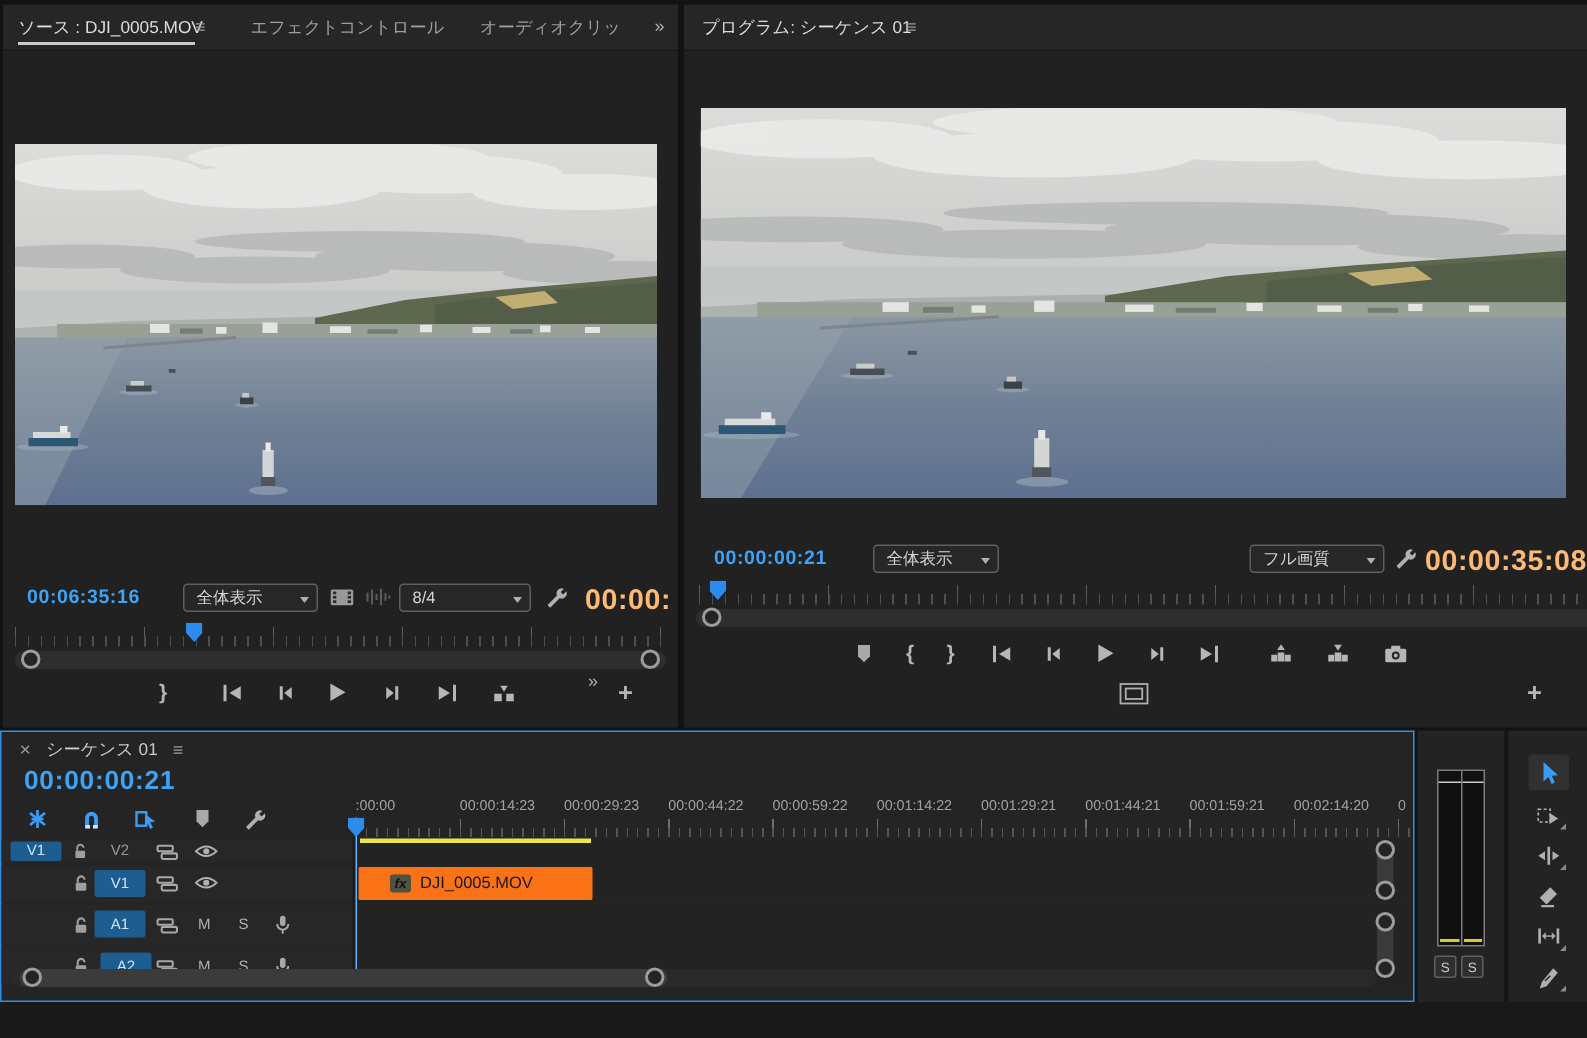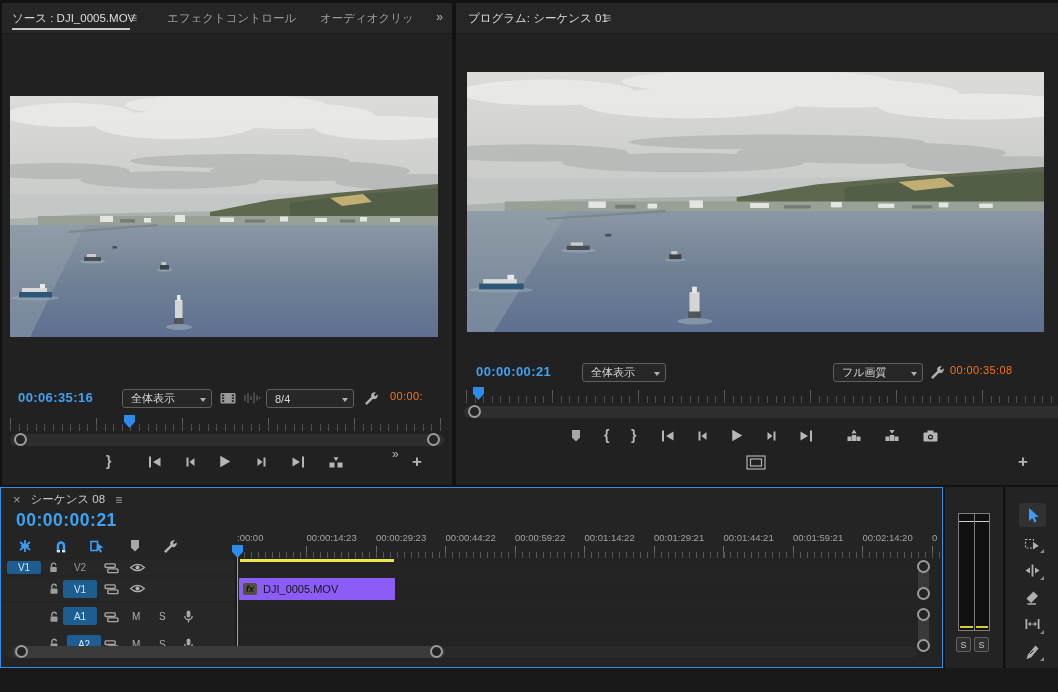--- a/index.html
+++ b/index.html
@@ -8,21 +8,21 @@
   #app{position:relative;width:1058px;height:692px;background:#121212;}
   .panel{position:absolute;background:#212121;overflow:hidden;}
   .phead{position:absolute;left:0;top:0;right:0;height:30px;background:#262626;border-bottom:1px solid #191919;}
   .tab{position:absolute;top:8px;font-size:11.5px;color:#9f9f9f;white-space:nowrap;}
   .tab.active{color:#dedede;}
   .underline{position:absolute;height:2px;background:#c9c9c9;top:25px;}
   .menu-ic{font-size:12px;color:#9a9a9a;}
   .ovf{position:absolute;font-size:12px;color:#b5b5b5;letter-spacing:1px;}
   .video{position:absolute;display:block;background:#0d0d0d;}
   .tc-blue{position:absolute;font-size:13px;font-weight:bold;color:#3fa3f5;letter-spacing:.4px;white-space:nowrap;}
-  .tc-white{position:absolute;font-size:11px;font-weight:normal;color:#f97316;letter-spacing:.4px;white-space:nowrap;}
+  .tc-white{position:absolute;font-size:19px;font-weight:bold;color:#fdba74;letter-spacing:.4px;white-space:nowrap;}
   .dd{position:absolute;height:19px;background:#272727;border:1px solid #5f5f5f;border-radius:3px;
       display:flex;align-items:center;padding:0 18px 0 8px;font-size:11px;color:#d6d6d6;box-sizing:border-box;white-space:nowrap;}
   .dd .chev{position:absolute;right:5px;top:8px;width:0;height:0;border-left:3.5px solid transparent;
       border-right:3.5px solid transparent;border-top:4px solid #b0b0b0;}
   .ic{position:absolute;display:block;}
   .ticks-mon{position:absolute;height:14px;
       background-image:repeating-linear-gradient(90deg,#4e4e4e 0 1px,transparent 1px 8.6px),
                        repeating-linear-gradient(90deg,#5d5d5d 0 1px,transparent 1px 86px);
       background-size:100% 7px,100% 13px;background-position:left bottom,left bottom;background-repeat:no-repeat;}
   .sbar{position:absolute;height:12px;background:#2e2e2e;border-radius:6px;}
@@ -40,22 +40,22 @@
   .colsep{position:absolute;left:234px;top:0;bottom:0;width:2px;background:#1b1b1b;}
   .trk-btn{position:absolute;width:34px;border-radius:2px;background:#1d5d90;color:#cfe6fa;
       font-size:10px;display:flex;align-items:center;justify-content:center;}
   .trk-name{position:absolute;width:34px;color:#9a9a9a;font-size:10px;display:flex;align-items:center;justify-content:center;}
   .ms{position:absolute;font-size:10px;color:#b0b0b0;}
   .ruler-label{flex:0 0 69.5px;width:69.5px;font-size:9.5px;color:#a2a2a2;white-space:nowrap;overflow:visible;}
   #tl-ticks{position:absolute;left:236px;top:57px;height:13px;width:703px;
       background-image:repeating-linear-gradient(90deg,#555 0 1px,transparent 1px 6.95px),
                        repeating-linear-gradient(90deg,#6e6e6e 0 1px,transparent 1px 69.5px);
       background-size:100% 6px,100% 12px;background-position:left bottom,left bottom;background-repeat:no-repeat;}
-  .clip{position:absolute;background:#8b5cf6;border-radius:1px;display:flex;align-items:center;
-      font-size:11px;color:#161616;padding-left:4px;box-sizing:border-box;}
+  .clip{position:absolute;background:#f97316;border-radius:1px;display:flex;align-items:center;
+      font-size:11px;color:#161616;padding-left:21px;box-sizing:border-box;}
   .fxb{display:inline-block;background:#51513f;color:#101010;font-style:italic;font-weight:bold;
       font-size:9px;padding:0 3px;border-radius:2px;margin-right:6px;line-height:12px;}
   .vthumb{position:absolute;left:917px;width:11px;background:#3a3a3a;border-radius:5px;}
   
   #meters{position:absolute;left:945px;top:487px;width:58px;height:181px;background:#232323;}
   .mbar{position:absolute;top:26px;left:13px;width:30px;height:116px;border:1px solid #7d7d7d;background:#101010;display:flex;}
   .mhalf{position:relative;flex:1;border-right:1px solid #7d7d7d;}
   .mhalf:last-child{border-right:none;}
   .mhalf::before{content:"";position:absolute;top:7px;left:0;right:0;height:1px;background:#cfcfcf;}
   .mhalf::after{content:"";position:absolute;bottom:2px;left:1px;right:1px;height:2px;background:#d8ca30;}
@@ -433,21 +433,21 @@
       </svg>
     <svg class="ic" style="left:290px;top:452px;width:20px;height:15px;">
         <use href="#i-comp"></use>
       </svg>
     <span class="plus" style="left:562px;top:450px;">+</span>
   </div>
 
   <div id="tl">
     <div style="position:absolute;left:12px;top:4px;display:flex;align-items:center;gap:10px;">
       <span style="font-size:13px;color:#9a9a9a;line-height:14px;">×</span>
-      <span style="font-size:11.5px;color:#cccccc;">シーケンス 08</span>
+      <span style="font-size:11.5px;color:#cccccc;">シーケンス 01</span>
       <span class="menu-ic">≡</span>
     </div>
     <span style="position:absolute;left:15px;top:22px;font-size:17.5px;font-weight:bold;color:#3fa3f5;letter-spacing:.5px;">00:00:00:21</span>
 
     <svg class="ic" style="left:16px;top:50px;width:16px;height:16px;">
         <use href="#i-nest"></use>
       </svg>
     <svg class="ic" style="left:52px;top:50px;width:16px;height:16px;">
         <use href="#i-magnet"></use>
       </svg>

